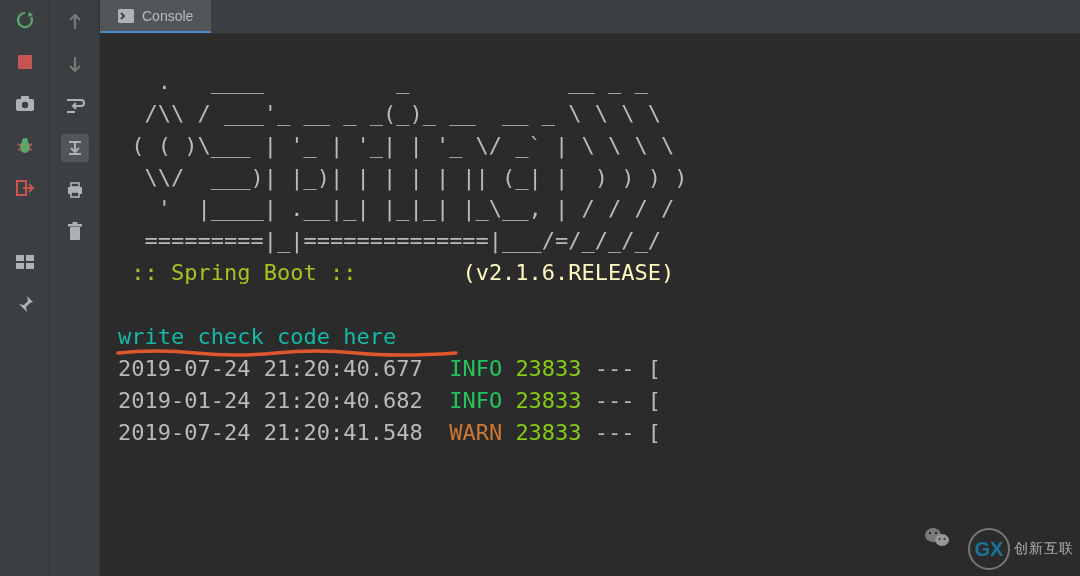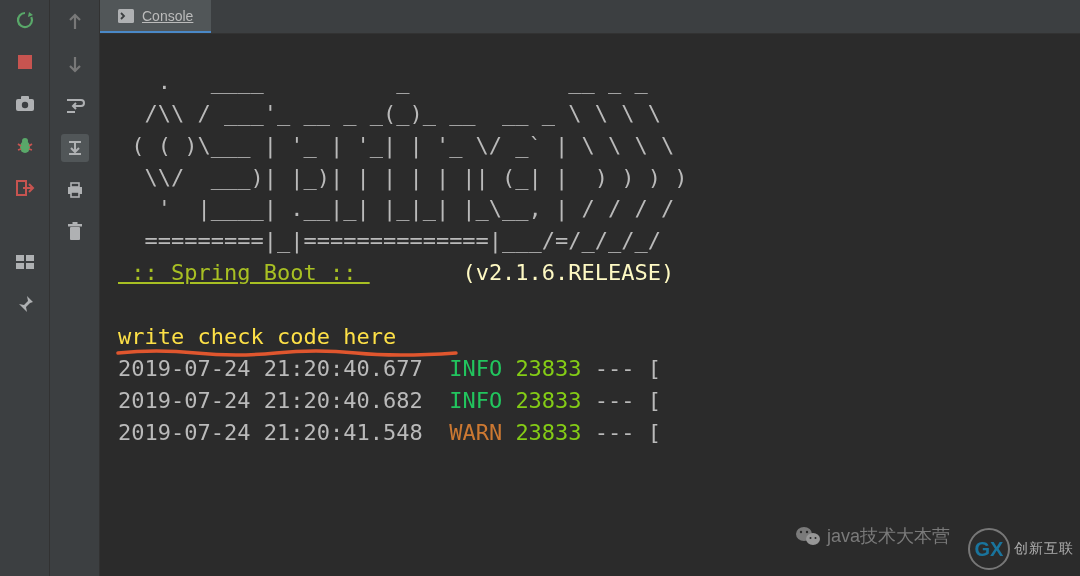--- a/index.html
+++ b/index.html
@@ -5,30 +5,30 @@
 * { margin: 0; padding: 0; box-sizing: border-box; }
 body { background: #3c3f41; font-family: sans-serif; overflow: hidden; width: 1080px; height: 576px; }
 .container { display: flex; height: 100%; }
 .toolbar-left { width: 50px; background: #3c3f41; display: flex; flex-direction: column; align-items: center; padding-top: 8px; gap: 18px; border-right: 1px solid #323232; }
 .toolbar-left .icon-btn { width: 24px; height: 24px; display: flex; align-items: center; justify-content: center; cursor: pointer; }
 .toolbar-mid { width: 50px; background: #3c3f41; display: flex; flex-direction: column; align-items: center; padding-top: 8px; gap: 14px; border-right: 1px solid #323232; }
 .toolbar-mid .icon-btn { width: 28px; height: 28px; display: flex; align-items: center; justify-content: center; cursor: pointer; color: #afb1b3; }
 .main { flex: 1; background: #2b2b2b; display: flex; flex-direction: column; }
 .tabs { display: flex; background: #3c3f41; height: 34px; border-bottom: 1px solid #323232; }
 .tab { display: flex; align-items: center; gap: 8px; padding: 0 18px; color: #bbbbbb; font-size: 14px; cursor: pointer; }
-.tab.active { background: #515658; border-bottom: 2px solid #4a88c7; text-decoration: underline; }
+.tab.active { background: #515658; border-bottom: 2px solid #4a88c7; }
 .tab .tab-icon { display: flex; align-items: center; }
 .console { flex: 1; padding: 0 18px; font-family: "Menlo", "Consolas", monospace; font-size: 22px; line-height: 1.45; color: #bababa; overflow: hidden; white-space: pre; }
-.spring-line { color: #a8c023; text-decoration: underline; }
+.spring-line { color: #a8c023; }
 .ver-line { color: #fef9c3; }
 .log-line { color: #bababa; }
 .info { color: #22c55e; }
 .warn { color: #cc7832; margin-top: 37px; }
 .pid { color: #84cc16; }
-.write-line { color: #fde047; position: relative; display: inline-block; }
+.write-line { color: #14b8a6; position: relative; display: inline-block; }
 .underline-wrap { position: relative; display: inline-block; }
 .underline-svg { position: absolute; left: -2px; bottom: -6px; width: 360px; height: 12px; }
 .watermark-wechat { position: absolute; right: 130px; bottom: 28px; display: flex; align-items: center; gap: 6px; color: #888; font-size: 18px; opacity: 0.85; }
 .watermark-logo { position: absolute; right: 6px; bottom: 6px; display: flex; align-items: center; gap: 4px; opacity: 0.6; }
 .watermark-logo .circle { width: 42px; height: 42px; border: 2px solid #aaa; border-radius: 50%; display:flex; align-items:center; justify-content:center; color:#0ea5e9; font-weight:bold; font-size:20px;}
 .watermark-logo .txt { color: #ffffff; font-size: 14px; letter-spacing: 1px; }
 </style>
 </head>
 <body>
 
@@ -138,34 +138,33 @@
 <span> ( ( )\___ | '_ | '_| | '_ \/ _` | \ \ \ \</span>
 <span>  \\/  ___)| |_)| | | | | || (_| |  ) ) ) )</span>
 <span>   '  |____| .__|_| |_|_| |_\__, | / / / /</span>
 <span>  =========|_|==============|___/=/_/_/_/</span>
 <span><span class="spring-line"> :: Spring Boot :: </span><span class="ver-line">       (v2.1.6.RELEASE)</span></span>
 
 <span class="underline-wrap"><span class="write-line">write check code here</span><svg class="underline-svg" viewBox="0 0 360 12" preserveAspectRatio="none">
             <path d="M2 6 Q 40 2 80 6 T 160 6 T 240 6 T 340 6" fill="none" stroke="#e0562e" stroke-width="3.5" stroke-linecap="round"></path>
           </svg></span>
 <span class="log-line"><span>2019-07-24 21:20:40.677</span>  <span class="info">INFO</span> <span class="pid">23833</span><span> --- [</span></span>
-<span class="log-line"><span>2019-07-24 21:20:40.682</span>  <span class="info">INFO</span> <span class="pid">23833</span><span> --- [</span></span>
+<span class="log-line"><span>2019-01-24 21:20:40.682</span>  <span class="info">INFO</span> <span class="pid">23833</span><span> --- [</span></span>
 <span class="log-line"><span>2019-07-24 21:20:41.548</span>  <span class="warn">WARN</span> <span class="pid">23833</span><span> --- [</span></span>
     </div>
   </div>
 </div>
 
 <div class="watermark-wechat">
   <svg width="26" height="22" viewBox="0 0 26 22">
       <ellipse cx="9" cy="9" rx="8" ry="7" fill="#888"></ellipse>
       <ellipse cx="18" cy="14" rx="7" ry="6" fill="#aaa"></ellipse>
       <circle cx="6" cy="7" r="1.2" fill="#2b2b2b"></circle>
       <circle cx="12" cy="7" r="1.2" fill="#2b2b2b"></circle>
       <circle cx="15.5" cy="13" r="1" fill="#2b2b2b"></circle>
       <circle cx="20.5" cy="13" r="1" fill="#2b2b2b"></circle>
     </svg>
-  <span>java技术大本营</span>
 </div>
 
 <div class="watermark-logo">
   <div class="circle">GX</div>
   <span class="txt">创新互联</span>
 </div>
 
 </body></html>

